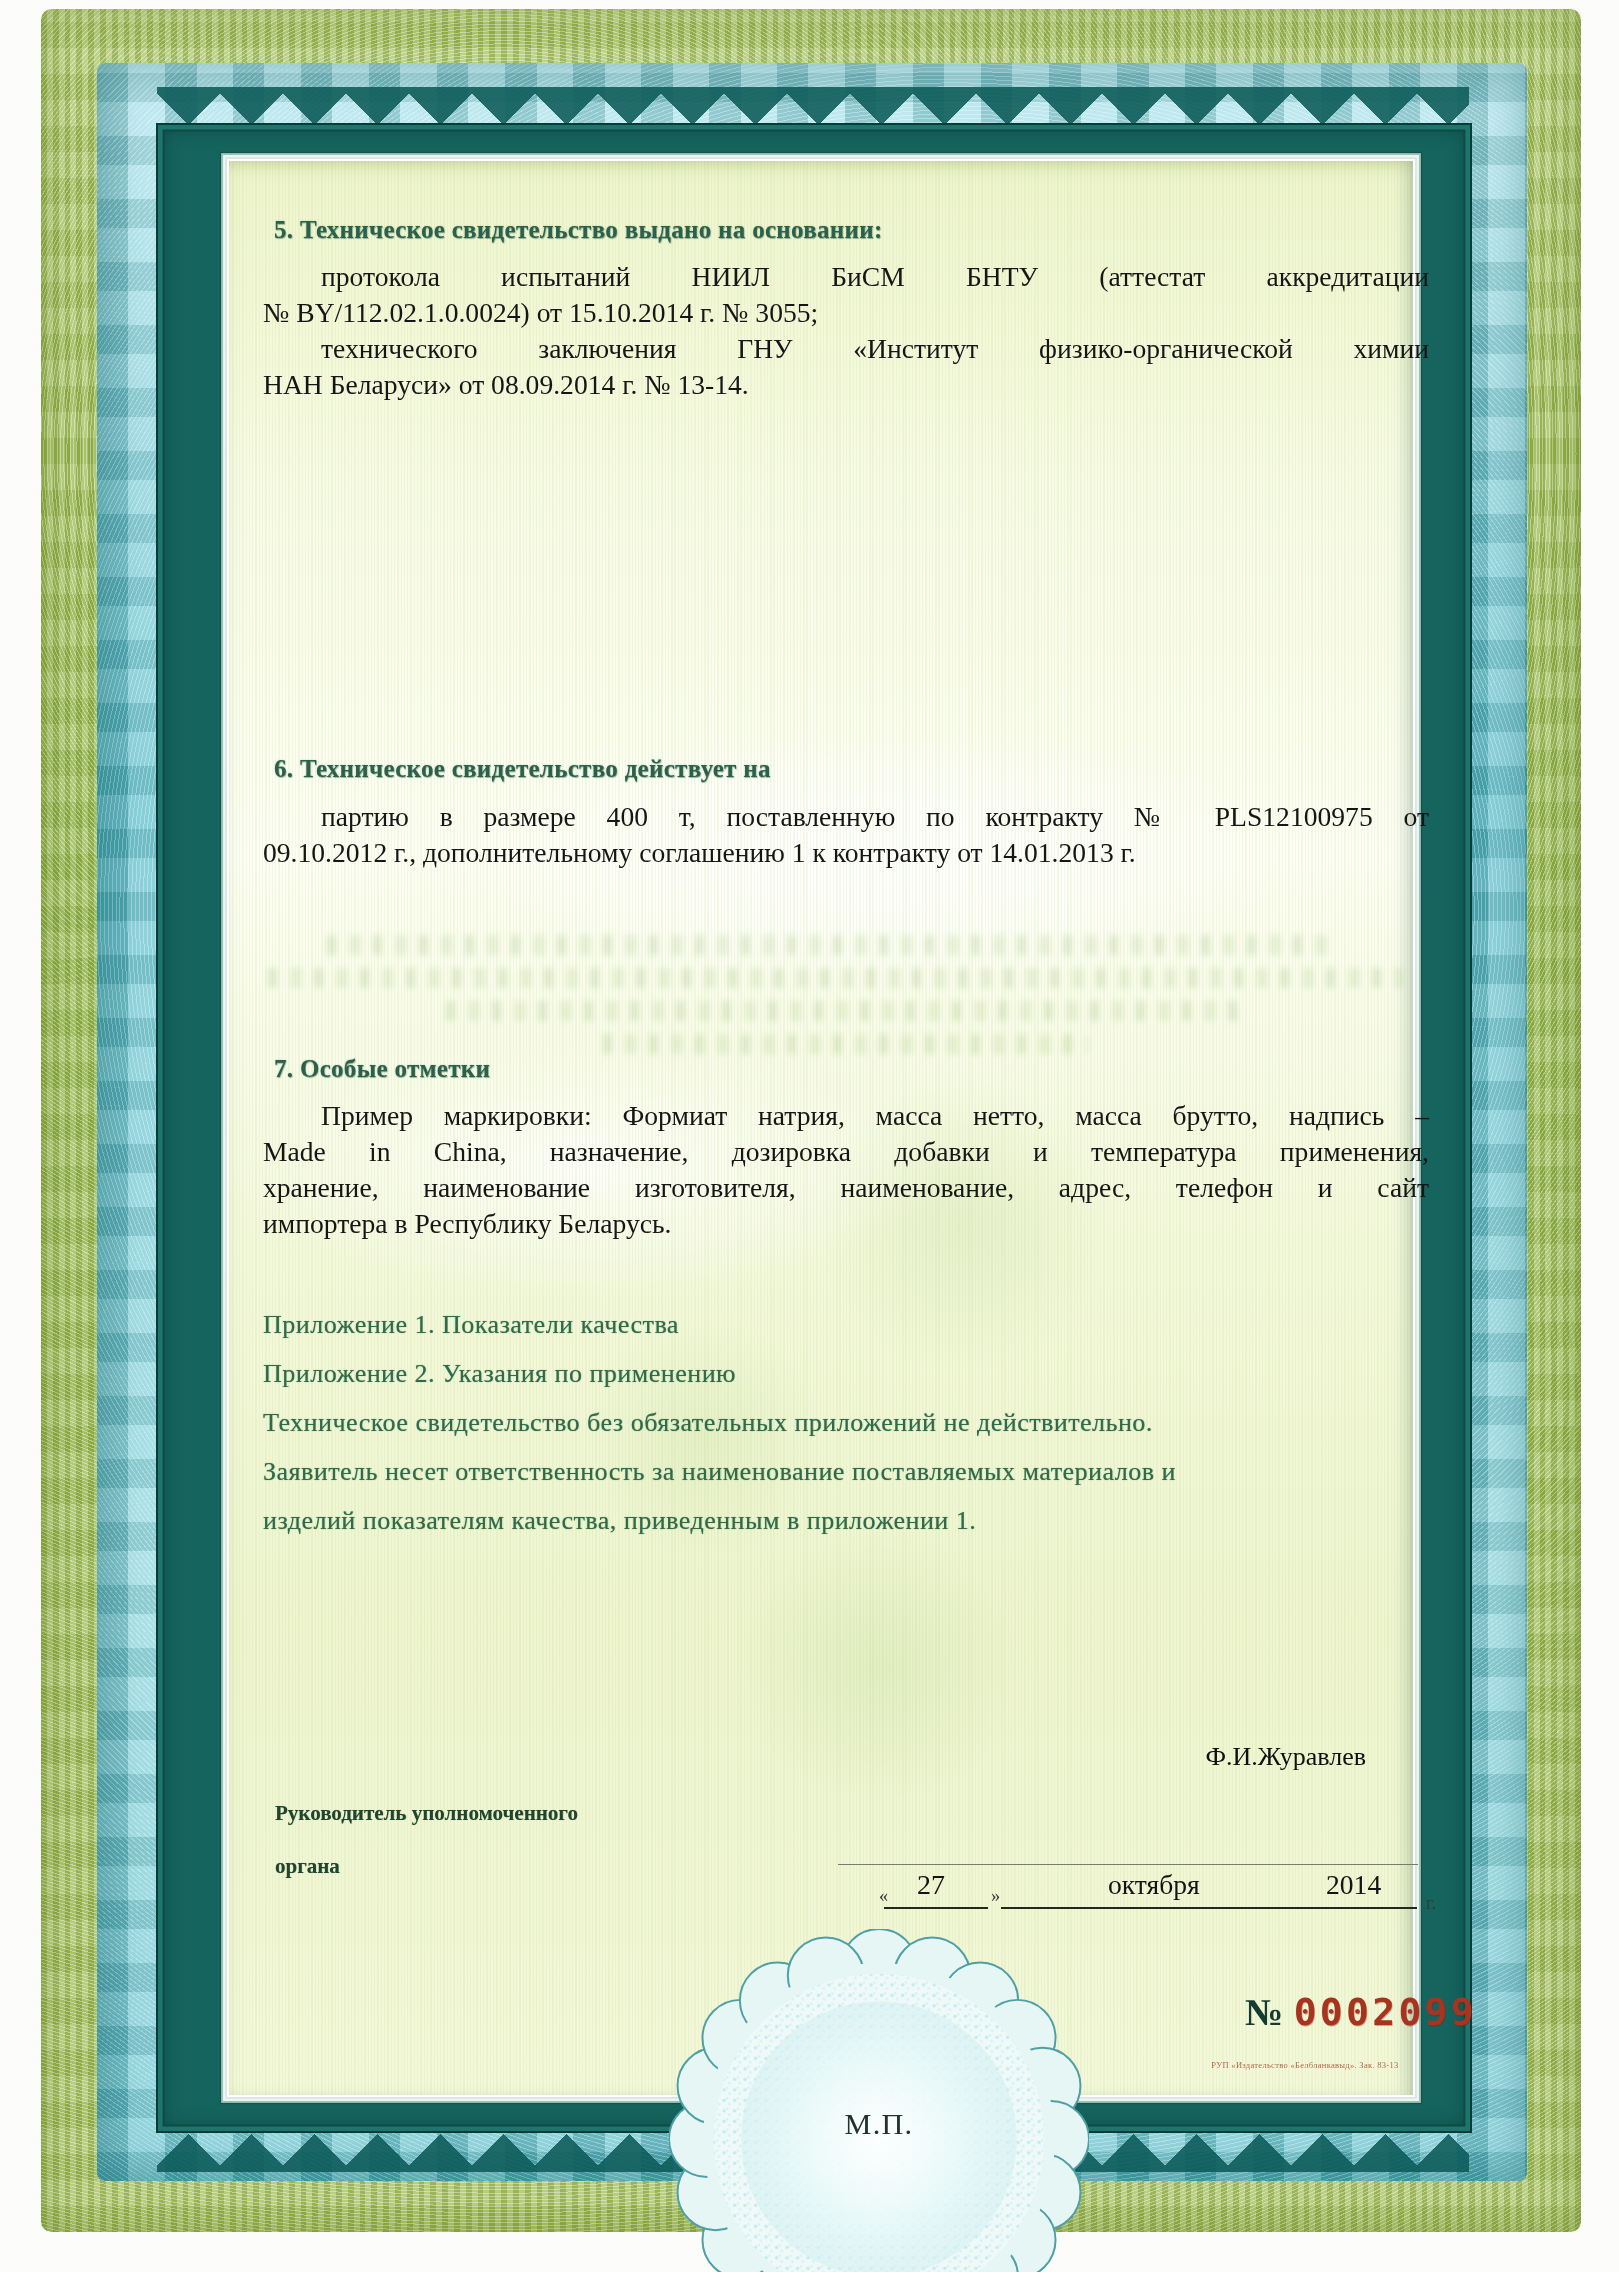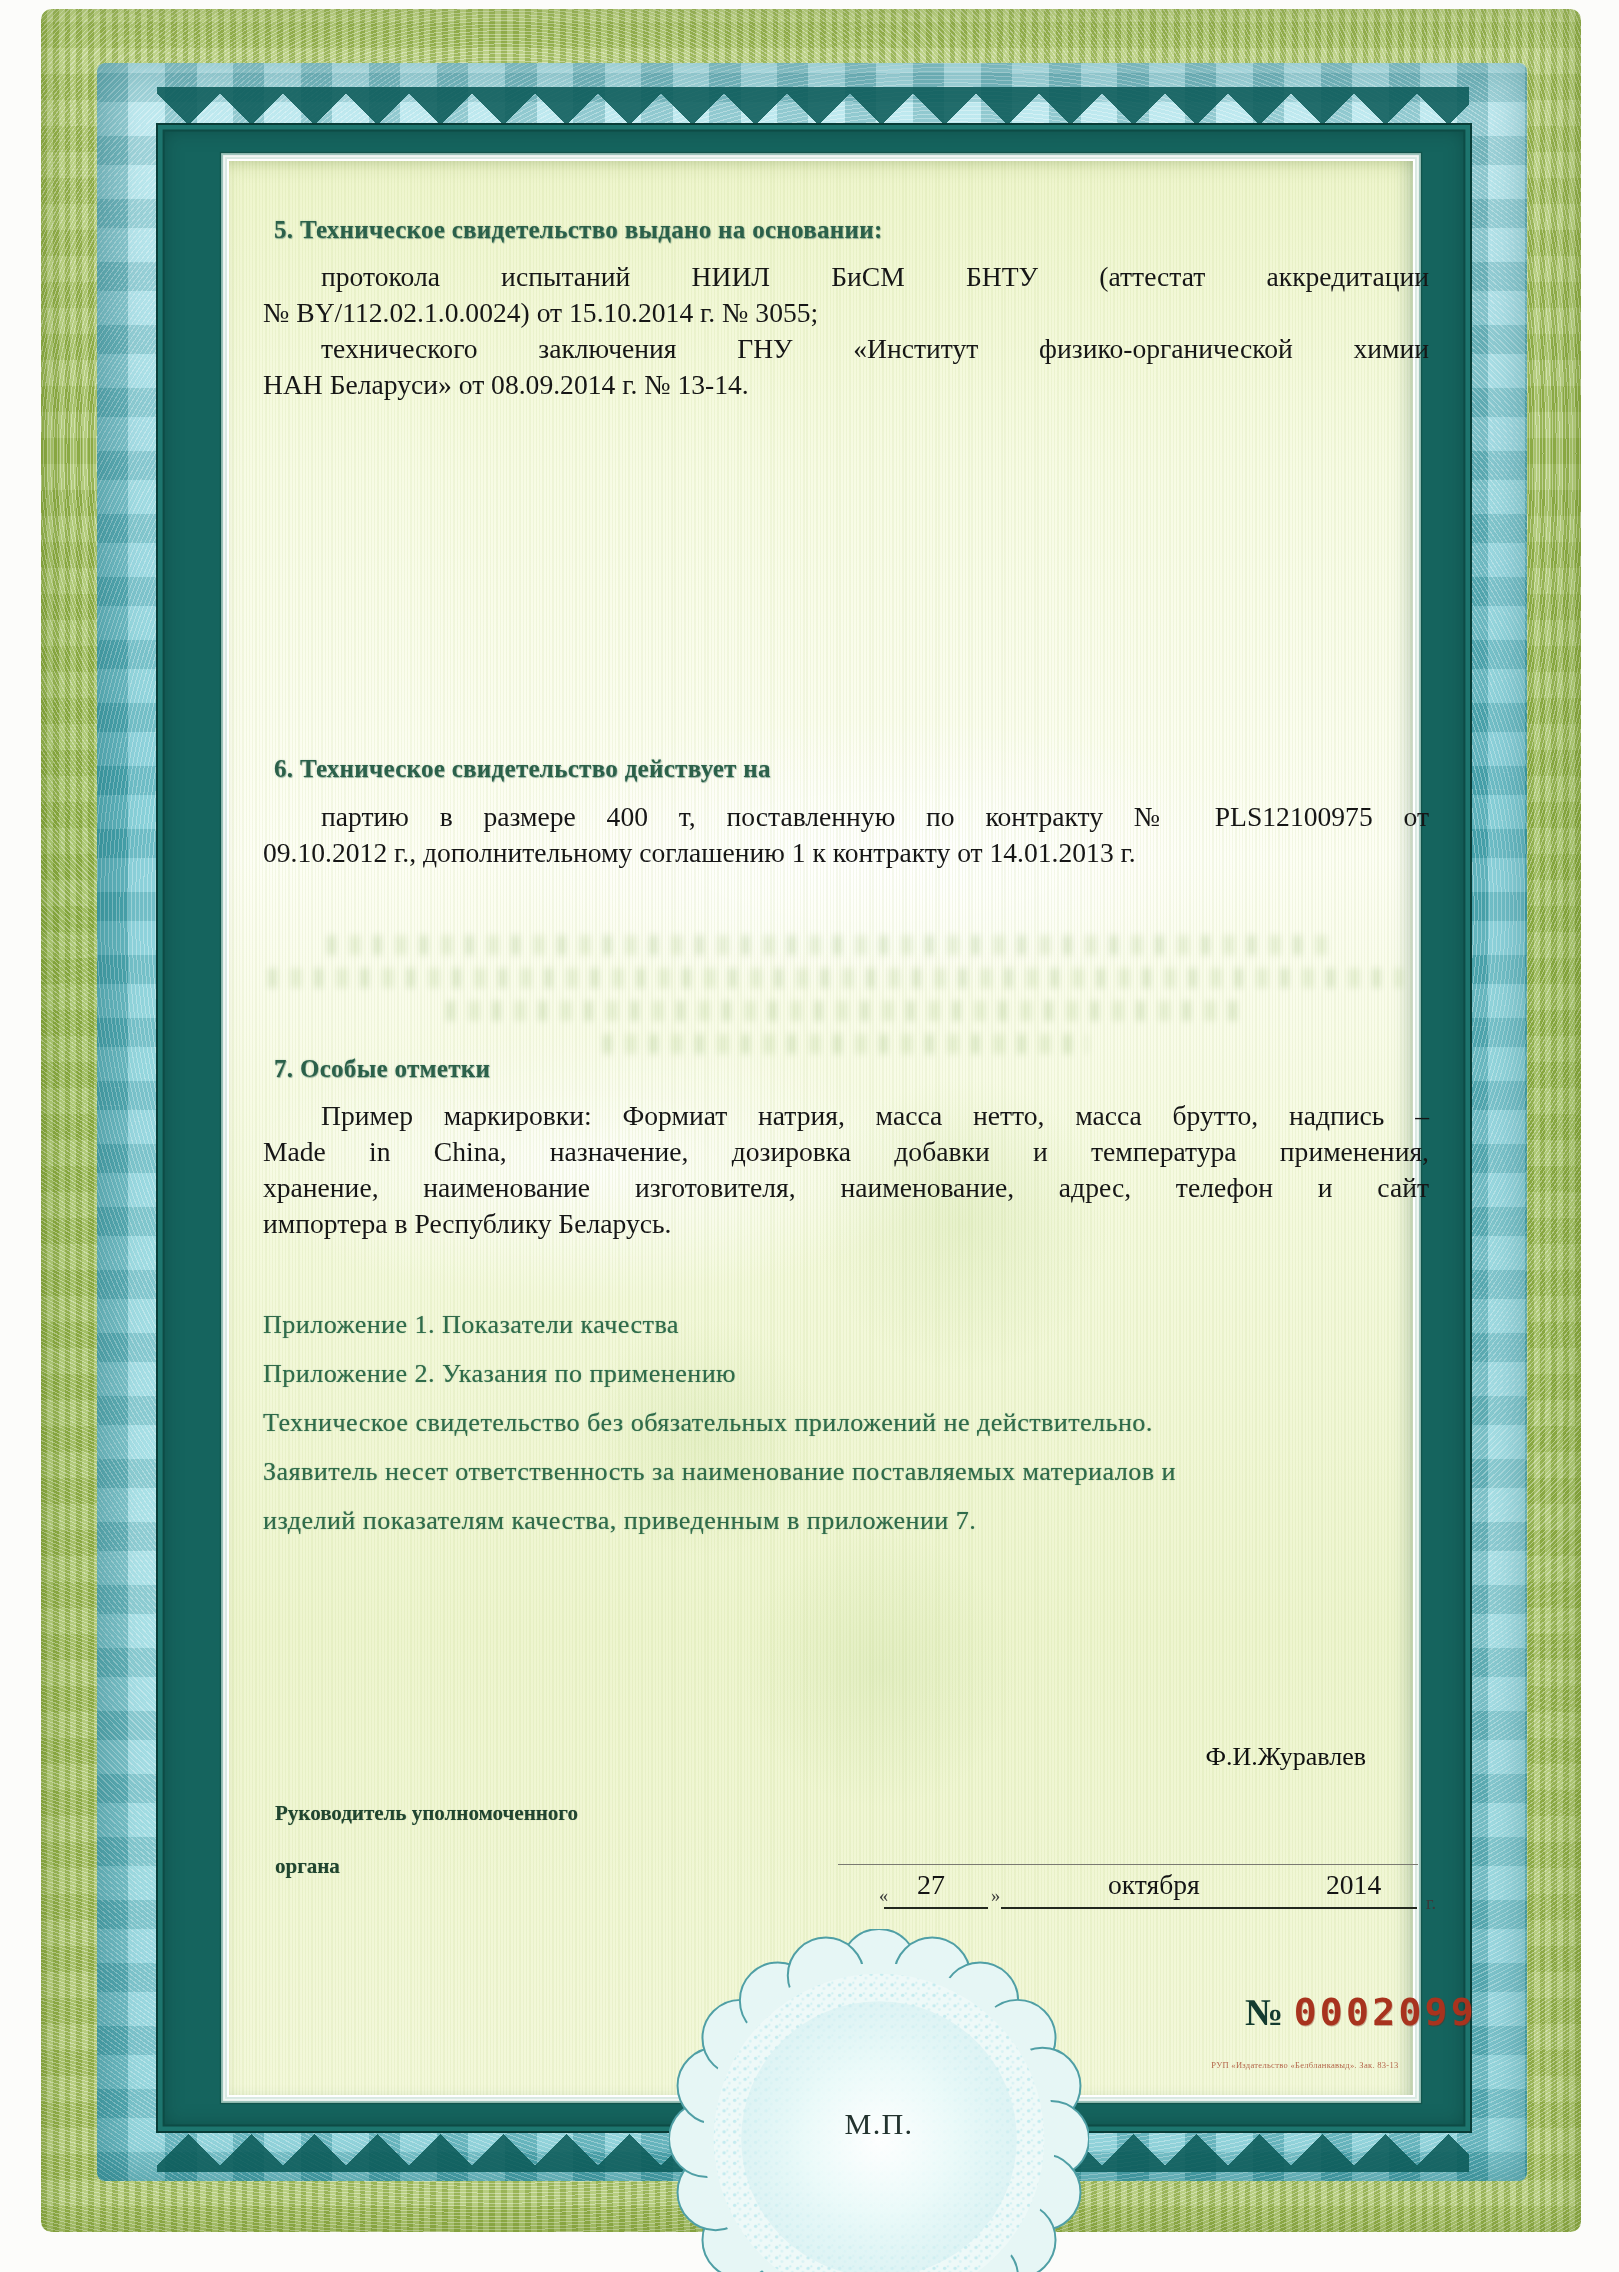--- a/index.html
+++ b/index.html
@@ -129,21 +129,21 @@
     <div class="ln">Made  in  China,  назначение,  дозировка  добавки  и  температура  применения,</div>
     <div class="ln">хранение,  наименование  изготовителя,  наименование,  адрес,  телефон  и  сайт</div>
     <div class="ln last">импортера в Республику Беларусь.</div>
   </div>
 
   <div class="annex">
     <div>Приложение 1. Показатели качества</div>
     <div>Приложение 2. Указания по применению</div>
     <div>Техническое свидетельство без обязательных приложений не действительно.</div>
     <div>Заявитель несет ответственность за наименование поставляемых материалов и</div>
-    <div>изделий показателям качества, приведенным в приложении 7.</div>
+    <div>изделий показателям качества, приведенным в приложении 1.</div>
   </div>
 
   <div class="role" style="top:1640px;">Руководитель уполномоченного</div>
   <div class="role" style="top:1693px;">органа</div>
   <div class="sig-name">Ф.И.Журавлев</div>
   <div class="sig-line"></div>
 
   <span class="date-item dq" style="left:650px;top:1725px;">«</span>
   <span class="date-item" style="left:688px;top:1708px;font-size:28px;">27</span>
   <span class="date-item dq" style="left:762px;top:1725px;">»</span>

